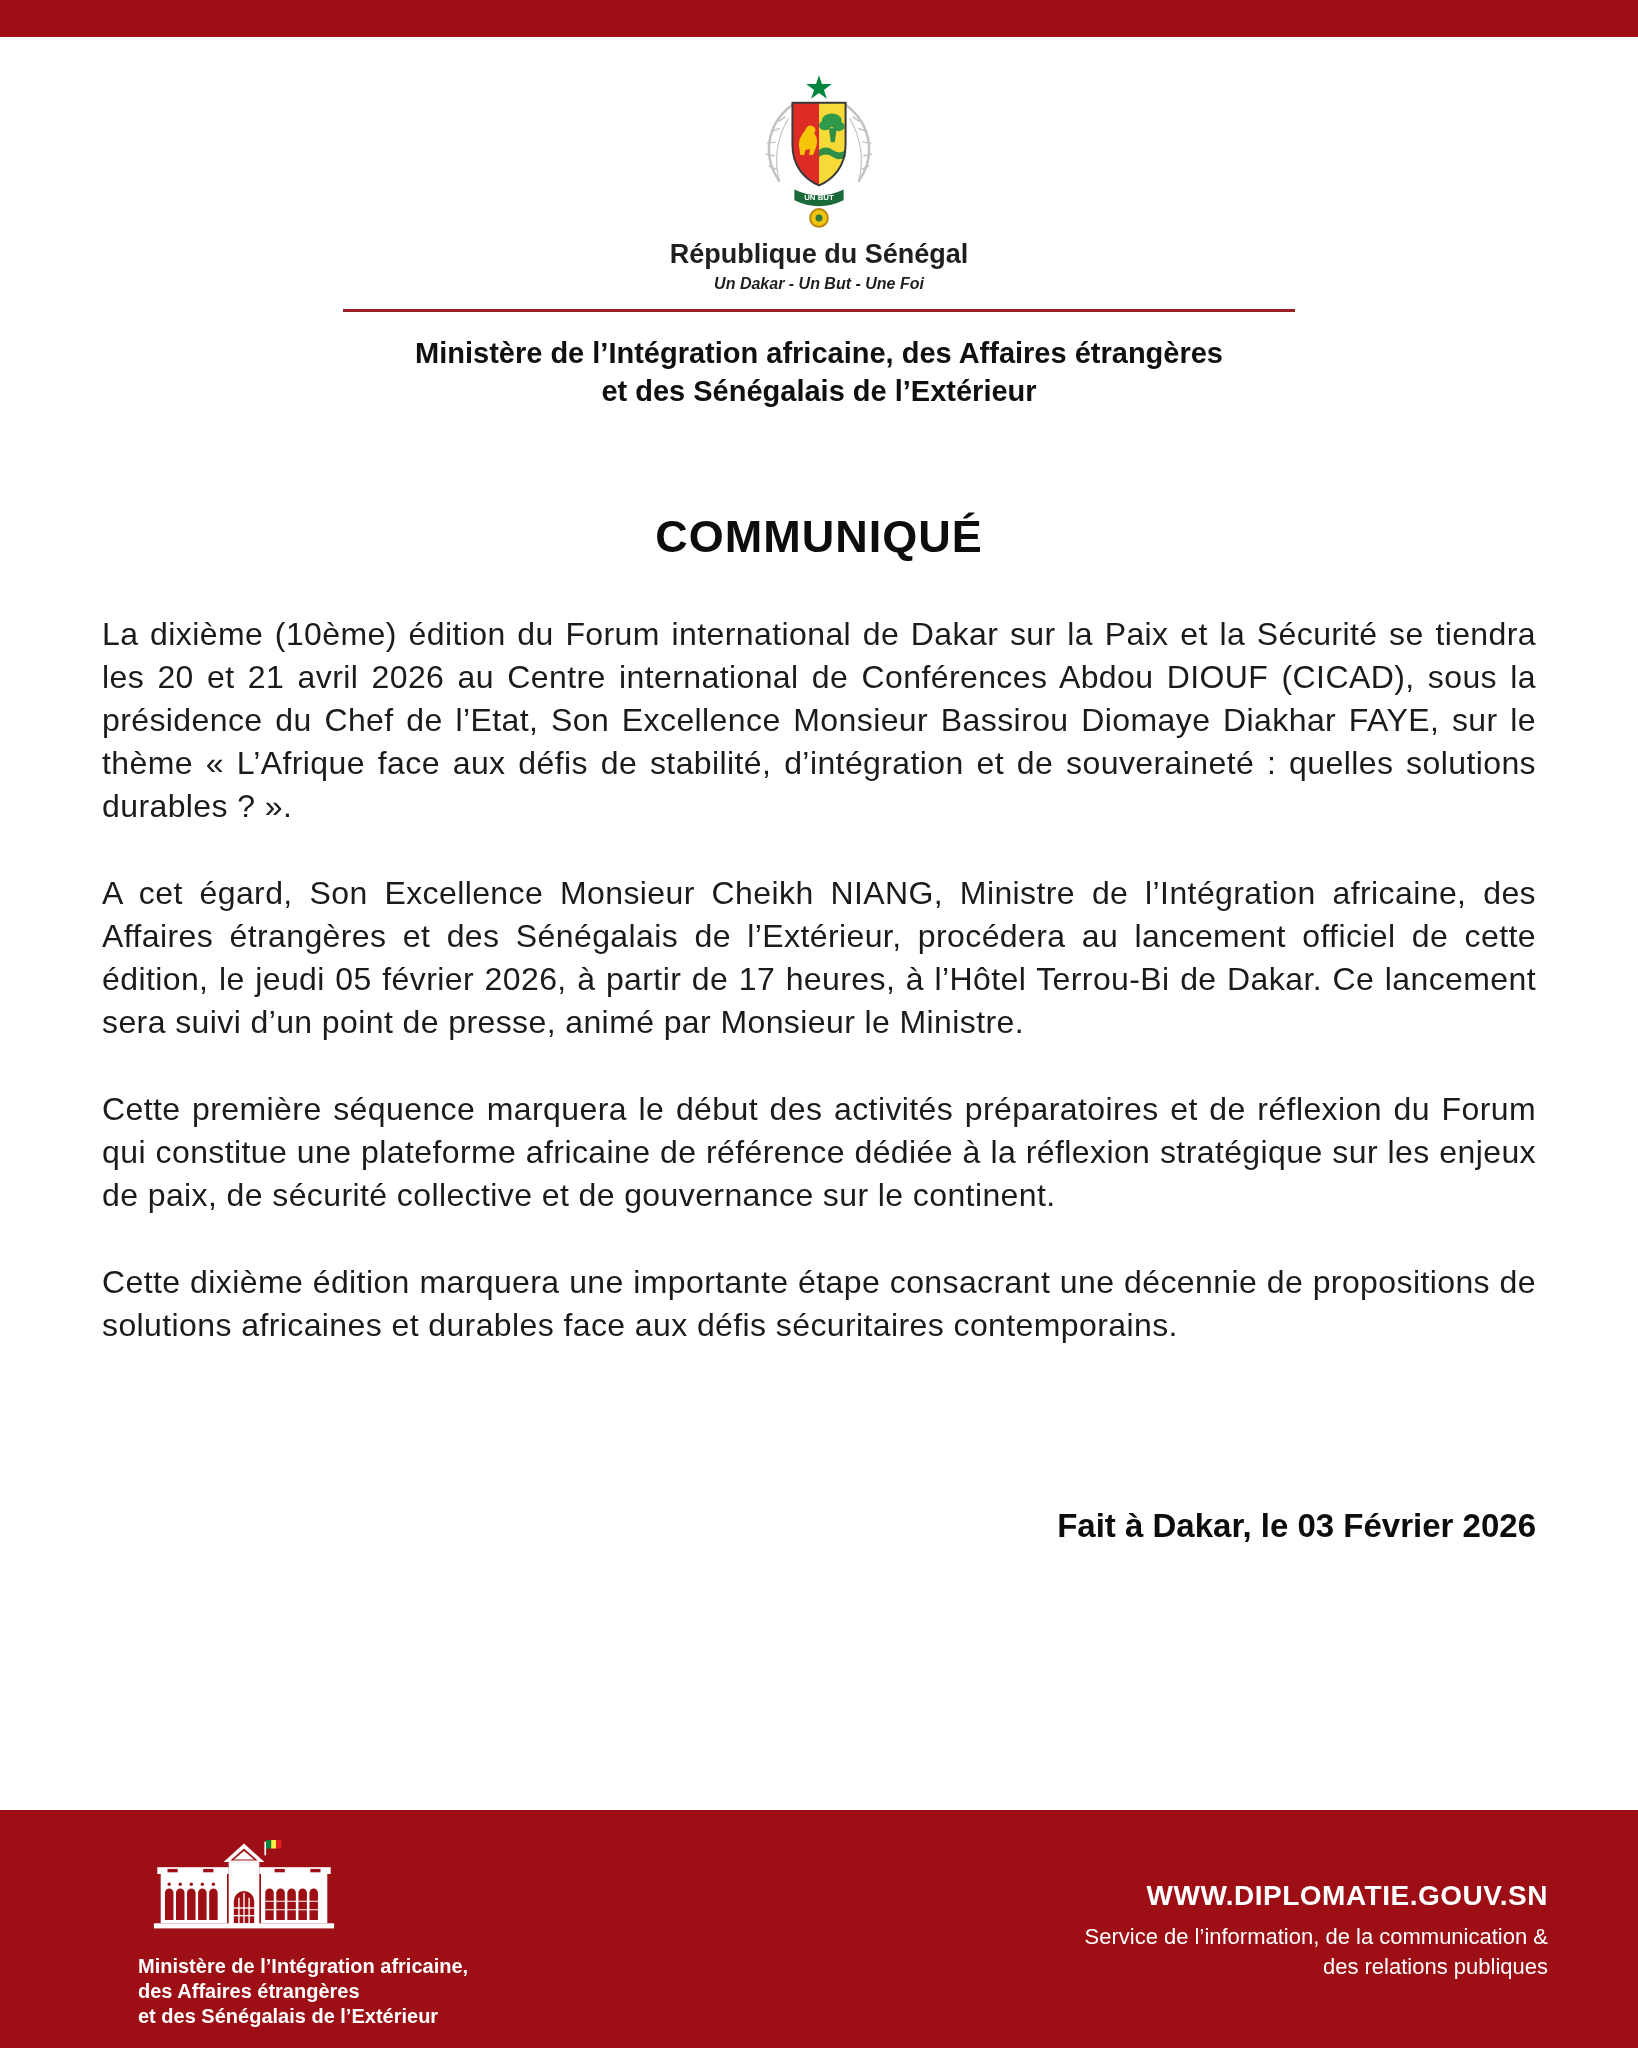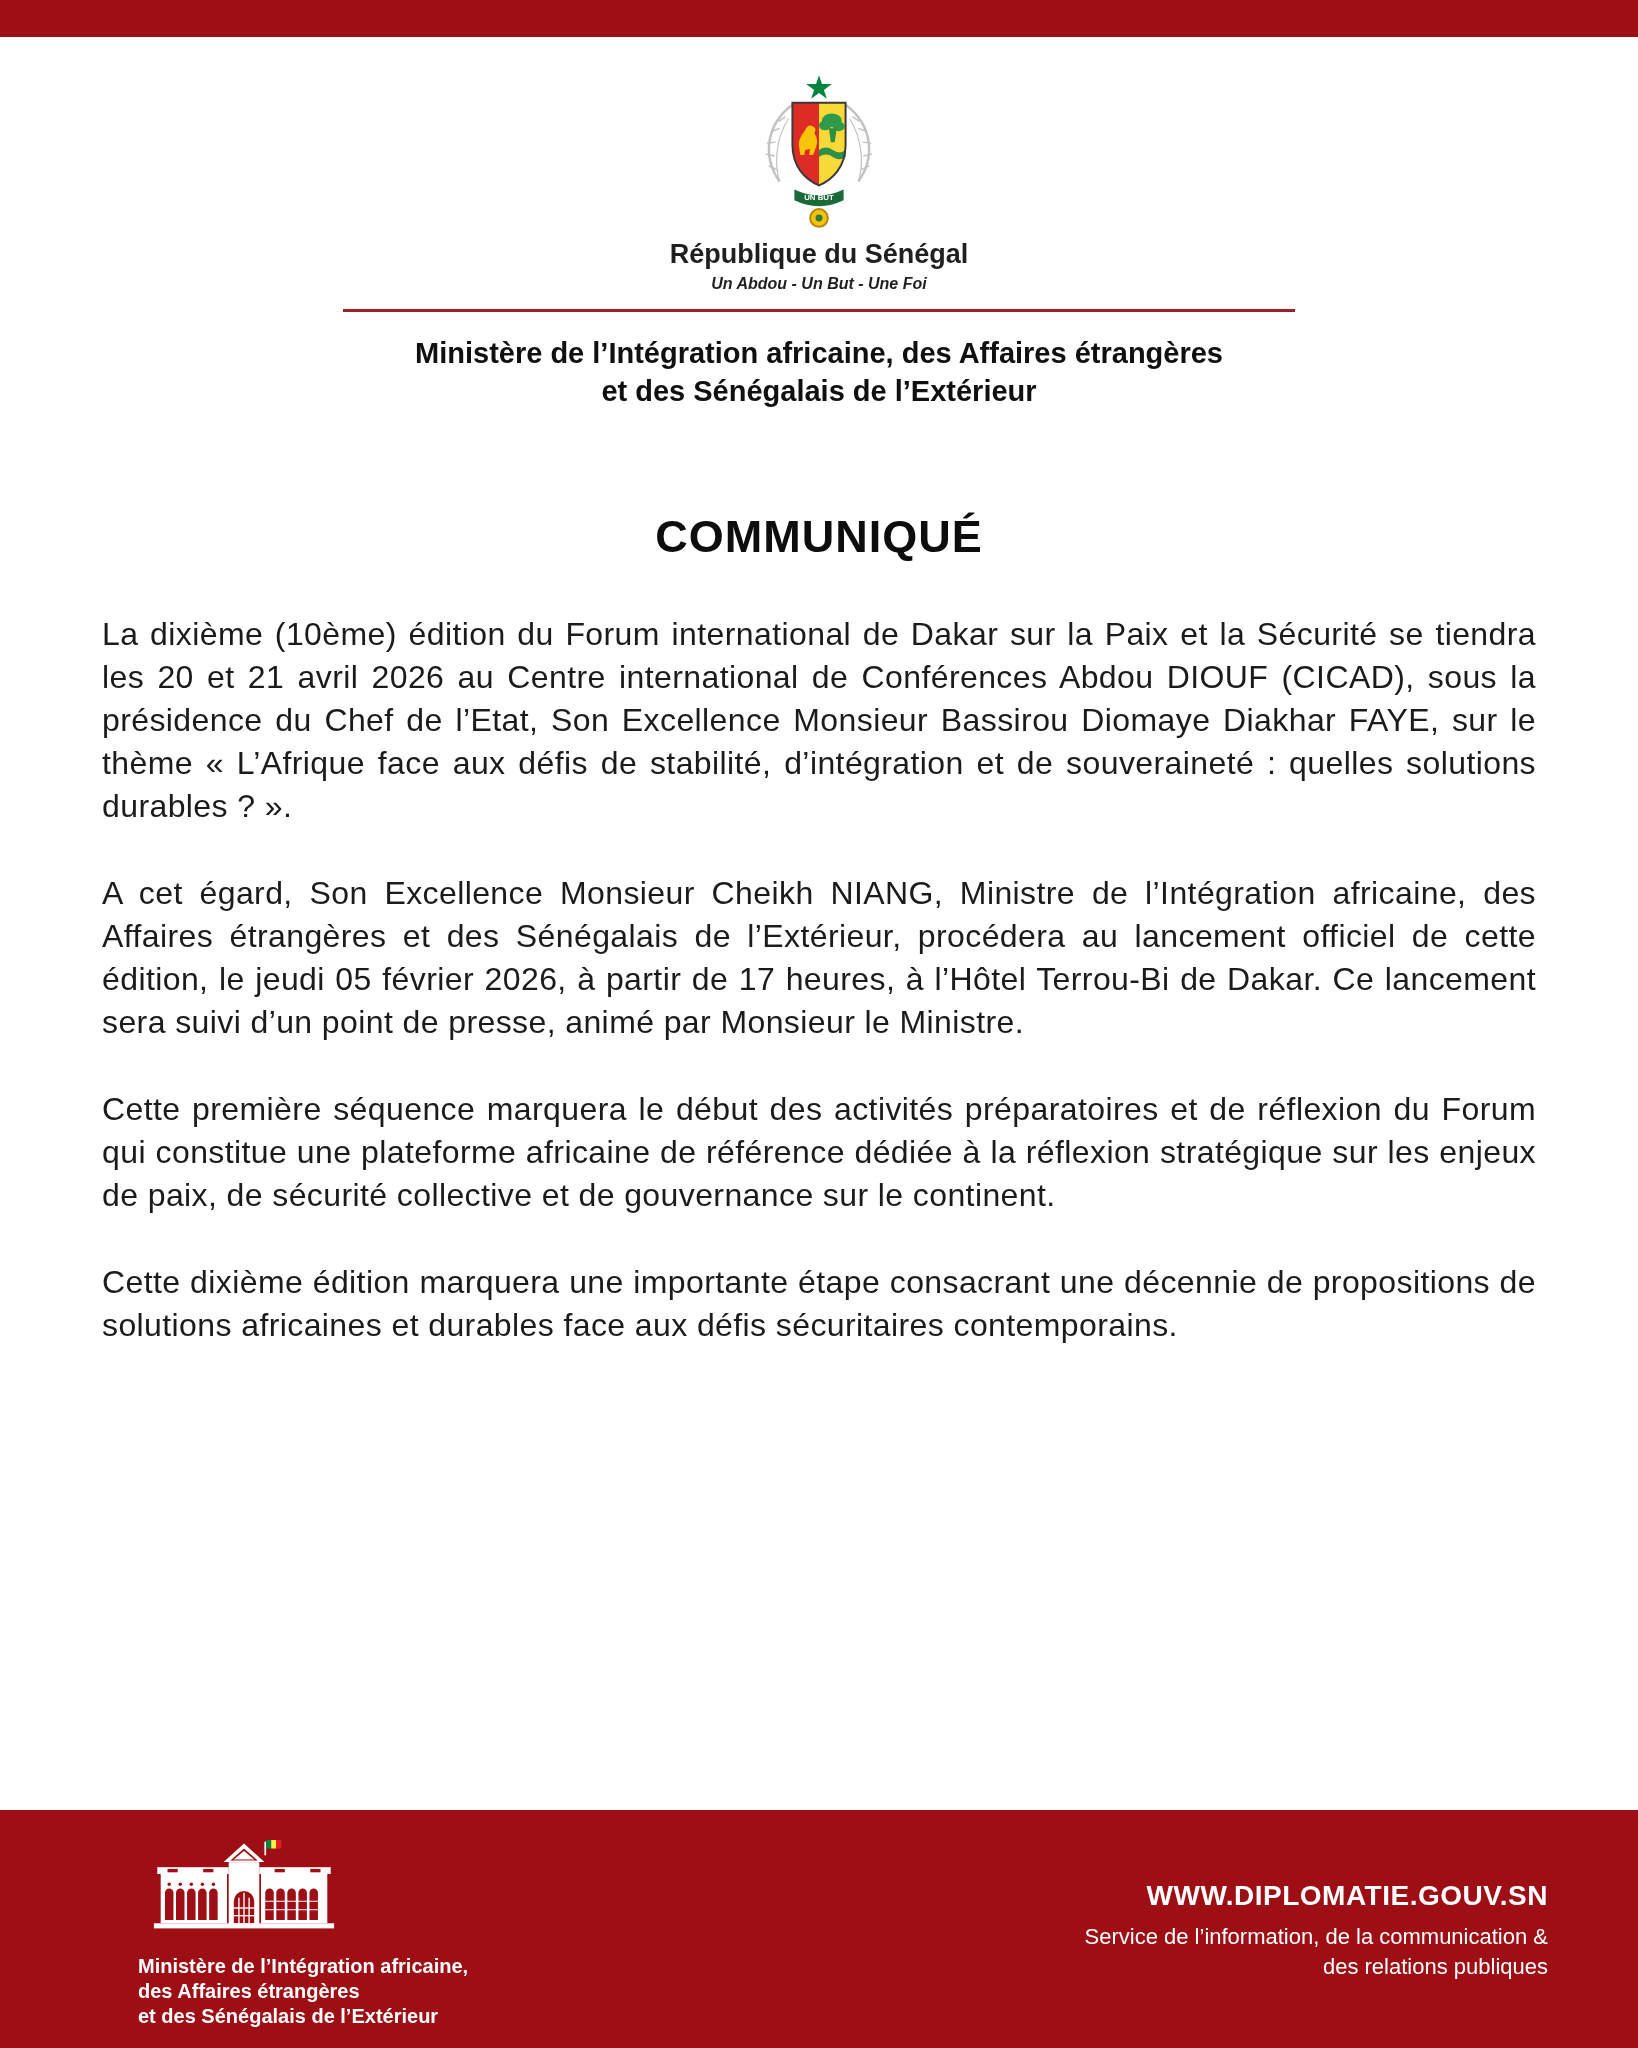--- a/index.html
+++ b/index.html
@@ -73,37 +73,38 @@
       <path d="M38,32 h54 v43 c0,22 -13,35 -27,41 c-14,-6 -27,-19 -27,-41 z" fill="none" stroke="#3a3a3a" stroke-width="2"></path>
 
       <path d="M40,120 q25,12 50,0 l0,11 q-25,12 -50,0 z" fill="#1b6a3a"></path>
       <text x="65" y="131" font-size="8" fill="#ffffff" text-anchor="middle" font-family="Liberation Sans, sans-serif" font-weight="bold">UN BUT</text>
 
       <circle cx="65" cy="149" r="9" fill="#f1c40f" stroke="#b8860b" stroke-width="2"></circle>
       <circle cx="65" cy="149" r="3.5" fill="#2f7a3a"></circle>
     </svg>
 
     <div class="country">République du Sénégal</div>
-    <div class="motto">Un Abdou - Un But - Une Foi</div>
+    <div class="motto">Un Dakar - Un But - Une Foi</div>
     <hr class="rule">
     <div class="ministry">
       <div>Ministère de l’Intégration africaine, des Affaires étrangères</div>
       <div>et des Sénégalais de l’Extérieur</div>
     </div>
   </header>
 
   <div class="doc-title">COMMUNIQUÉ</div>
 
   <main>
     <div class="paragraphs">
         <p><span>La dixième (10ème) édition du </span><span class="b">Forum international de Dakar sur la Paix et la Sécurité</span><span> se tiendra les 20 et 21 avril 2026 au Centre international de Conférences Abdou DIOUF (CICAD), sous la présidence du Chef de l’Etat, Son Excellence Monsieur Bassirou Diomaye Diakhar FAYE, sur le thème </span><span class="b">« L’Afrique face aux défis de stabilité, d’intégration et de souveraineté : quelles solutions durables ? ».</span></p>
         <p><span>A cet égard, Son Excellence Monsieur Cheikh NIANG, Ministre de l’Intégration africaine, des Affaires étrangères et des Sénégalais de l’Extérieur, procédera au lancement officiel de cette édition, le jeudi 05 février 2026, à partir de 17 heures, à l’Hôtel Terrou-Bi de Dakar. Ce lancement sera suivi d’un point de presse, animé par Monsieur le Ministre.</span></p>
         <p><span>Cette première séquence marquera le début des activités préparatoires et de réflexion du Forum qui constitue une plateforme africaine de référence dédiée à la réflexion stratégique sur les enjeux de paix, de sécurité collective et de gouvernance sur le continent.</span></p>
         <p><span>Cette dixième édition marquera une importante étape consacrant une décennie de propositions de solutions africaines et durables face aux défis sécuritaires contemporains.</span></p>
       </div>
+    <div class="dateline">Fait à Dakar, le 03 Février 2026</div>
   </main>
 
   <footer>
     <div class="f-left">
       <svg width="212" height="102" viewBox="0 0 220 120">
 
         <rect x="134" y="2" width="2" height="16" fill="#ffffff"></rect>
         <rect x="136" y="0" width="6" height="10" fill="#00853f"></rect>
         <rect x="142" y="0" width="6" height="10" fill="#fdef42"></rect>
         <rect x="148" y="0" width="6" height="10" fill="#e31b23"></rect>

